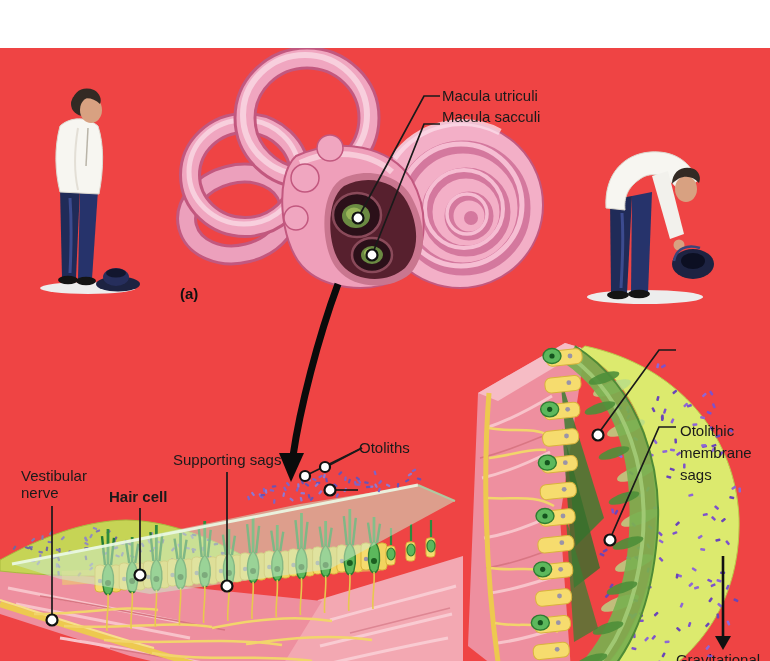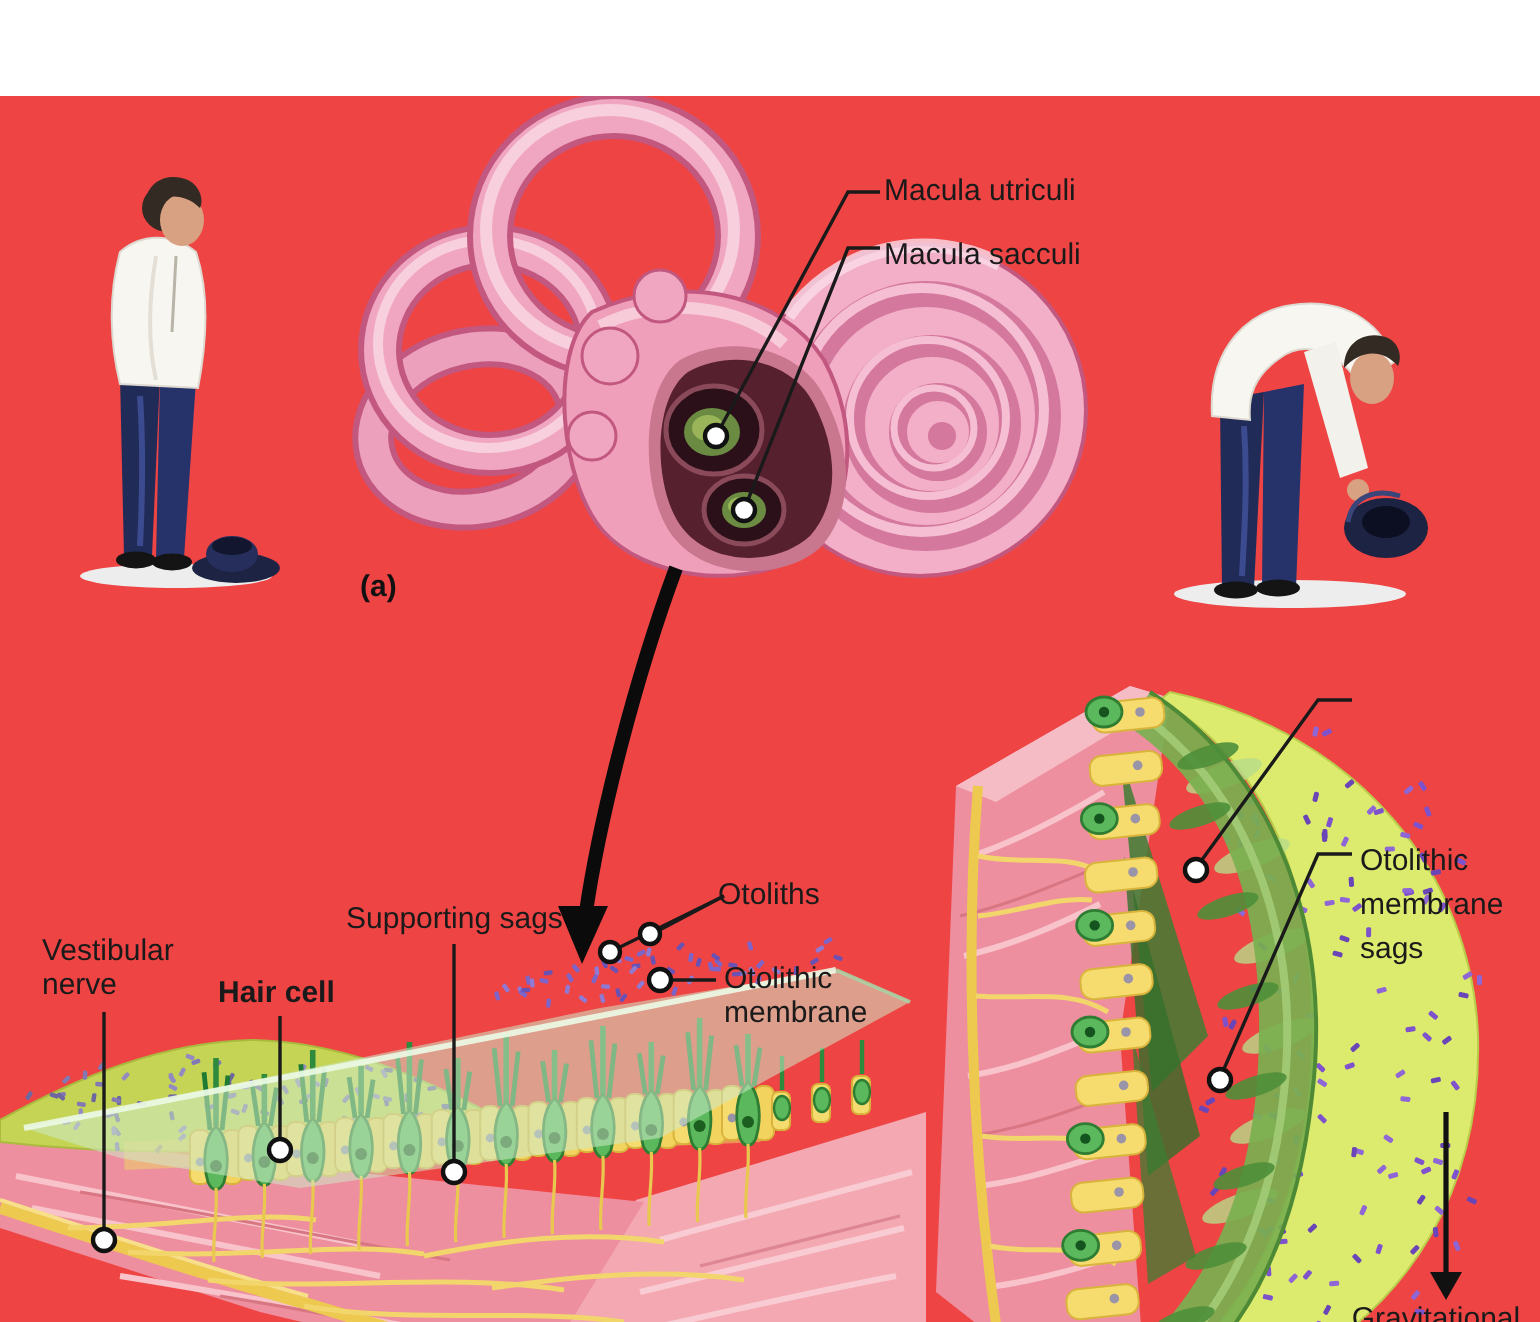--- a/index.html
+++ b/index.html
@@ -654,27 +654,26 @@
     <circle cx="610" cy="492" r="5.5"></circle>
   </g>
 
   <g>
     <path d="M723 508 L 723 590" stroke="#111" stroke-width="2.6" fill="none"></path>
     <polygon points="715,588 731,588 723,602" fill="#111"></polygon>
   </g>
 </svg>
 
 <div class="lbl" style="left:442px;top:39px;">Macula utriculi</div>
-<div class="lbl" style="left:442px;top:71px;">Macula sacculi</div>
+<div class="lbl" style="left:442px;top:60px;">Macula sacculi</div>
 <div class="tag" style="left:180px;top:237px;">(a)</div>
 
 <div class="lbl wrap" style="left:21px;top:419px;width:92px;text-align:left;">Vestibular nerve</div>
 <div class="lbl" style="left:109px;top:440px;font-weight:bold;">Hair cell</div>
 <div class="lbl" style="left:173px;top:403px;">Supporting sags</div>
 <div class="lbl" style="left:359px;top:391px;">Otoliths</div>
-<div class="lbl wrap" style="left:362px;top:433px;width:86px;">Otolithic membrane</div>
 <div class="tag" style="left:2px;top:627px;">(b)</div>
 
 <div class="lbl wrap" style="left:680px;top:372px;width:92px;line-height:22px;">Otolithic membrane sags</div>
 <div class="lbl wrap" style="left:658px;top:603px;width:120px;text-align:center;">Gravitational force</div>
 <div class="tag" style="left:447px;top:627px;">(c)</div>
 
 </div>
 
 </body></html>

